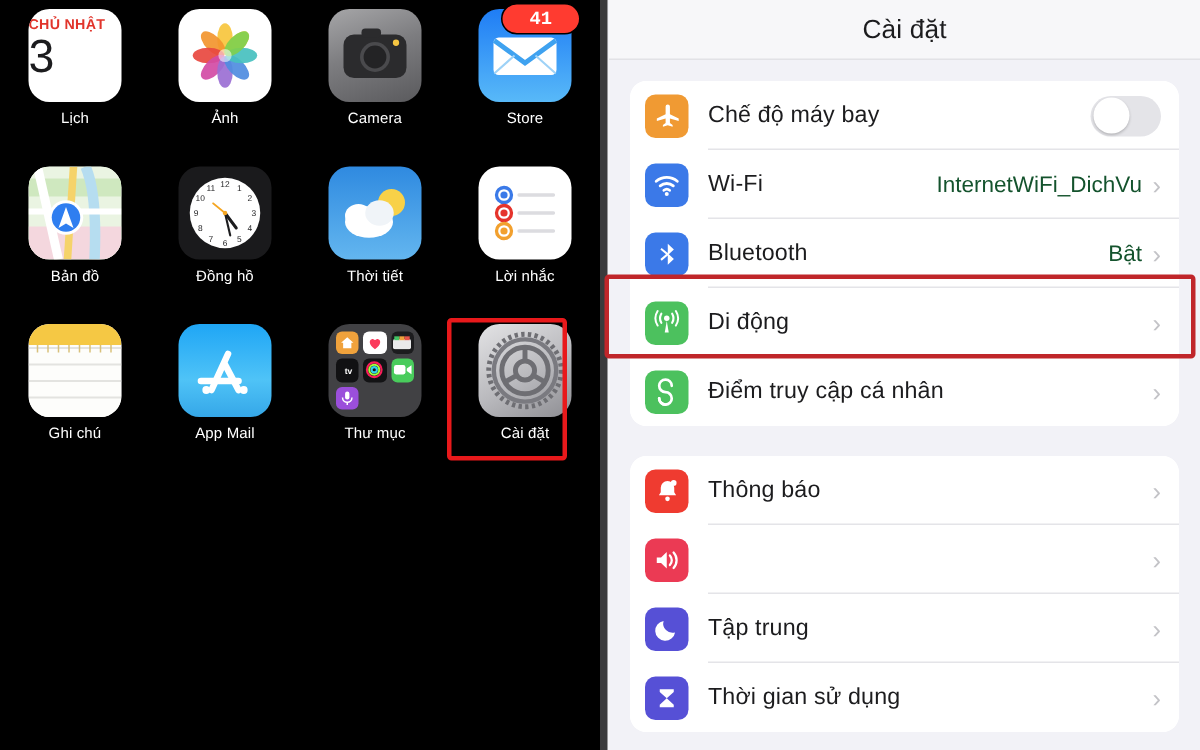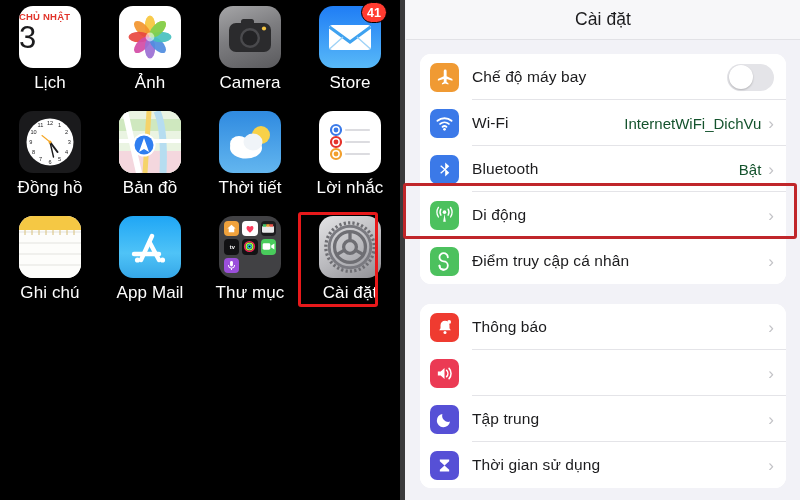--- a/index.html
+++ b/index.html
@@ -29,21 +29,21 @@
   .app .ic {
     position:relative;
     width:62px; height:62px;
     border-radius:14px;
     overflow:hidden;
     display:block;
   }
   .app .nm {
     margin-top:6px;
     color:#fff;
-    font-size:17px;
+    font-size:10px;
     letter-spacing:.1px;
     line-height:1.1;
     white-space:nowrap;
   }
 
   
   .ic-cal { background:#fff; display:flex; flex-direction:column; align-items:center; justify-content:flex-start; }
   .ic-cal .cday { color:#e1342b; font-size:9.5px; font-weight:bold; letter-spacing:.2px; margin-top:5px; }
   .ic-cal .cnum { color:#1c1c1e; font-size:31px; line-height:30px; margin-top:1px; font-weight:300; }
 
@@ -52,22 +52,23 @@
   
   .ic-cam { background:linear-gradient(160deg,#a6a6a8 0%,#7d7d80 45%,#5a5a5d 100%); }
   
   .ic-mail { background:linear-gradient(180deg,#1f7df5 0%,#58b9f8 100%); }
   .badge {
     position:absolute; top:-4px; right:-6px;
     min-width:21px; height:21px;
     background:#ff3b30; border-radius:11px;
     color:#fff; font-size:12.5px; font-weight:bold;
     display:flex; align-items:center; justify-content:center;
-    padding:0 5px; border:1.5px solid #000;
+    padding:0 18px; border:1.5px solid #000;
     z-index:5;
+    font-family:Liberation Mono, monospace;
   }
   .icwrap { position:relative; }
 
   
   .ic-clock { background:#1a1a1c; display:flex; align-items:center; justify-content:center; }
   
   .ic-maps { background:#e9f5e4; }
   
   .ic-weather { background:linear-gradient(180deg,#2f8ae0 0%,#63b6ef 100%); }
   
@@ -253,20 +254,40 @@
           <div class="ic ic-mail">
             <svg width="62" height="62" viewBox="0 0 62 62">
               <rect x="10" y="19" width="42" height="25" rx="3.5" fill="#fff"></rect>
               <path d="M10.5 21 L31 36 L51.5 21" fill="none" stroke="#3fa2f0" stroke-width="3.2"></path>
               <path d="M10.5 43 L24 31 M51.5 43 L38 31" stroke="#9ed2f7" stroke-width="1.4" fill="none"></path>
             </svg>
           </div>
           <div class="badge">41</div>
         </div>
         <div class="nm">Store</div>
+      </div>
+
+      <div class="app">
+        <div class="icwrap">
+          <div class="ic ic-maps">
+            <svg width="62" height="62" viewBox="0 0 62 62">
+              <rect width="62" height="62" fill="#eaf4e2"></rect>
+              <path d="M0 8 H62 V20 H0Z" fill="#cfe8bf"></path>
+              <path d="M0 40 H62 V62 H0Z" fill="#f4d7de"></path>
+              <path d="M38 0 Q46 18 44 62" stroke="#b6ddf0" stroke-width="7" fill="none"></path>
+              <path d="M6 0 L20 62" stroke="#ffffff" stroke-width="6" fill="none"></path>
+              <path d="M0 30 H62" stroke="#ffffff" stroke-width="4"></path>
+              <path d="M30 0 L26 62" stroke="#f5d36a" stroke-width="5" fill="none"></path>
+              <circle cx="25" cy="34" r="11.5" fill="#ffffff"></circle>
+              <circle cx="25" cy="34" r="9.5" fill="#2f7ef0"></circle>
+              <path d="M25 27 L30 41 L25 38 L20 41 Z" fill="#fff"></path>
+            </svg>
+          </div>
+        </div>
+        <div class="nm">Bản đồ</div>
       </div>
 
       <div class="app">
         <div class="icwrap">
           <div class="ic ic-clock">
             <svg width="62" height="62" viewBox="0 0 62 62">
               <circle cx="31" cy="31" r="23.5" fill="#fff"></circle>
               <g fill="#1c1c1e" font-family="Liberation Sans, sans-serif" font-size="5.6" text-anchor="middle">
                 <text x="31" y="13.5">12</text>
                   <text x="40.5" y="16">1</text>
@@ -282,40 +303,20 @@
                   <text x="21.5" y="16">11</text>
               </g>
               <line x1="31" y1="31" x2="38.5" y2="41" stroke="#1c1c1e" stroke-width="2" stroke-linecap="round"></line>
               <line x1="31" y1="31" x2="34.5" y2="46" stroke="#1c1c1e" stroke-width="1.4" stroke-linecap="round"></line>
               <line x1="31" y1="31" x2="23" y2="24.5" stroke="#f5a623" stroke-width="1.1" stroke-linecap="round"></line>
               <circle cx="31" cy="31" r="1.5" fill="#f5a623"></circle>
             </svg>
           </div>
         </div>
         <div class="nm">Đồng hồ</div>
-      </div>
-
-      <div class="app">
-        <div class="icwrap">
-          <div class="ic ic-maps">
-            <svg width="62" height="62" viewBox="0 0 62 62">
-              <rect width="62" height="62" fill="#eaf4e2"></rect>
-              <path d="M0 8 H62 V20 H0Z" fill="#cfe8bf"></path>
-              <path d="M0 40 H62 V62 H0Z" fill="#f4d7de"></path>
-              <path d="M38 0 Q46 18 44 62" stroke="#b6ddf0" stroke-width="7" fill="none"></path>
-              <path d="M6 0 L20 62" stroke="#ffffff" stroke-width="6" fill="none"></path>
-              <path d="M0 30 H62" stroke="#ffffff" stroke-width="4"></path>
-              <path d="M30 0 L26 62" stroke="#f5d36a" stroke-width="5" fill="none"></path>
-              <circle cx="25" cy="34" r="11.5" fill="#ffffff"></circle>
-              <circle cx="25" cy="34" r="9.5" fill="#2f7ef0"></circle>
-              <path d="M25 27 L30 41 L25 38 L20 41 Z" fill="#fff"></path>
-            </svg>
-          </div>
-        </div>
-        <div class="nm">Bản đồ</div>
       </div>
 
       <div class="app">
         <div class="icwrap">
           <div class="ic ic-weather">
             <svg width="62" height="62" viewBox="0 0 62 62">
               <circle cx="42" cy="24" r="9" fill="#f8d148"></circle>
               <ellipse cx="27" cy="37" rx="16" ry="10.5" fill="#ffffff"></ellipse>
               <ellipse cx="20" cy="33" rx="9" ry="8" fill="#ffffff"></ellipse>
               <ellipse cx="34" cy="31" rx="9.5" ry="8.5" fill="#f0f4f8"></ellipse>

